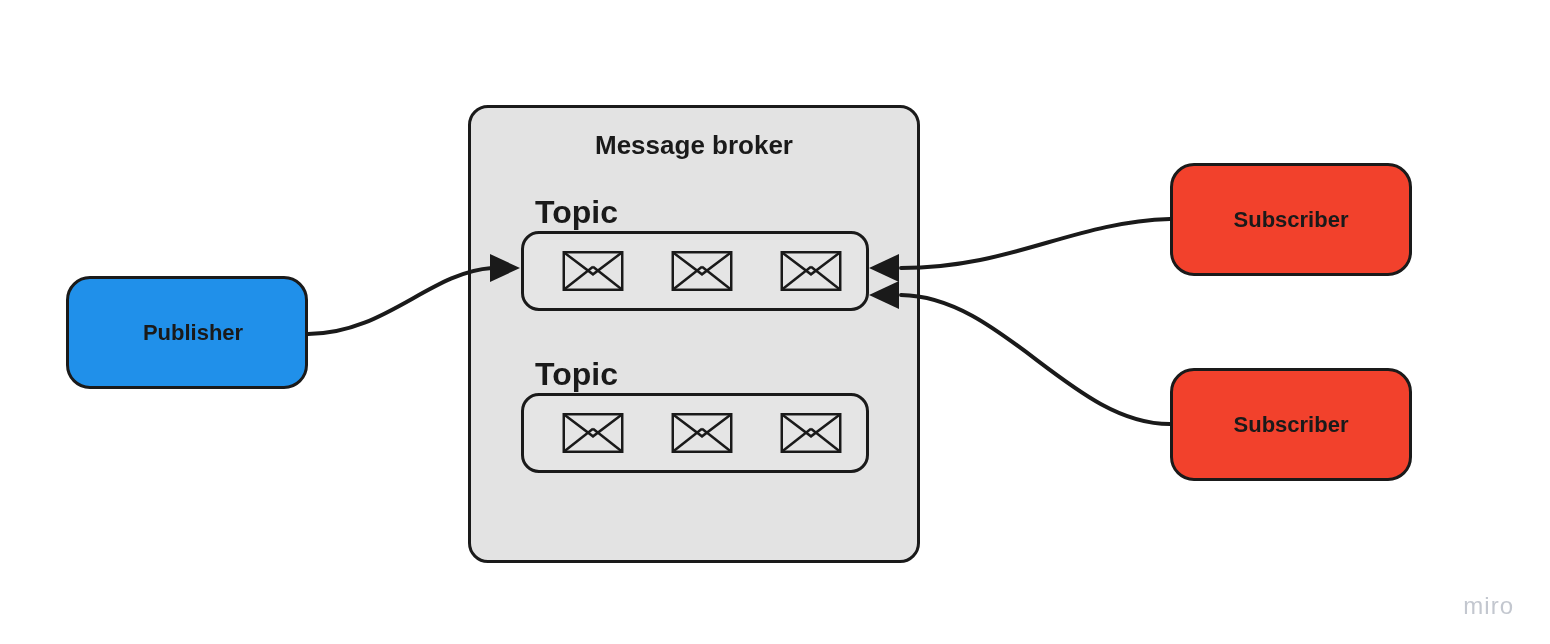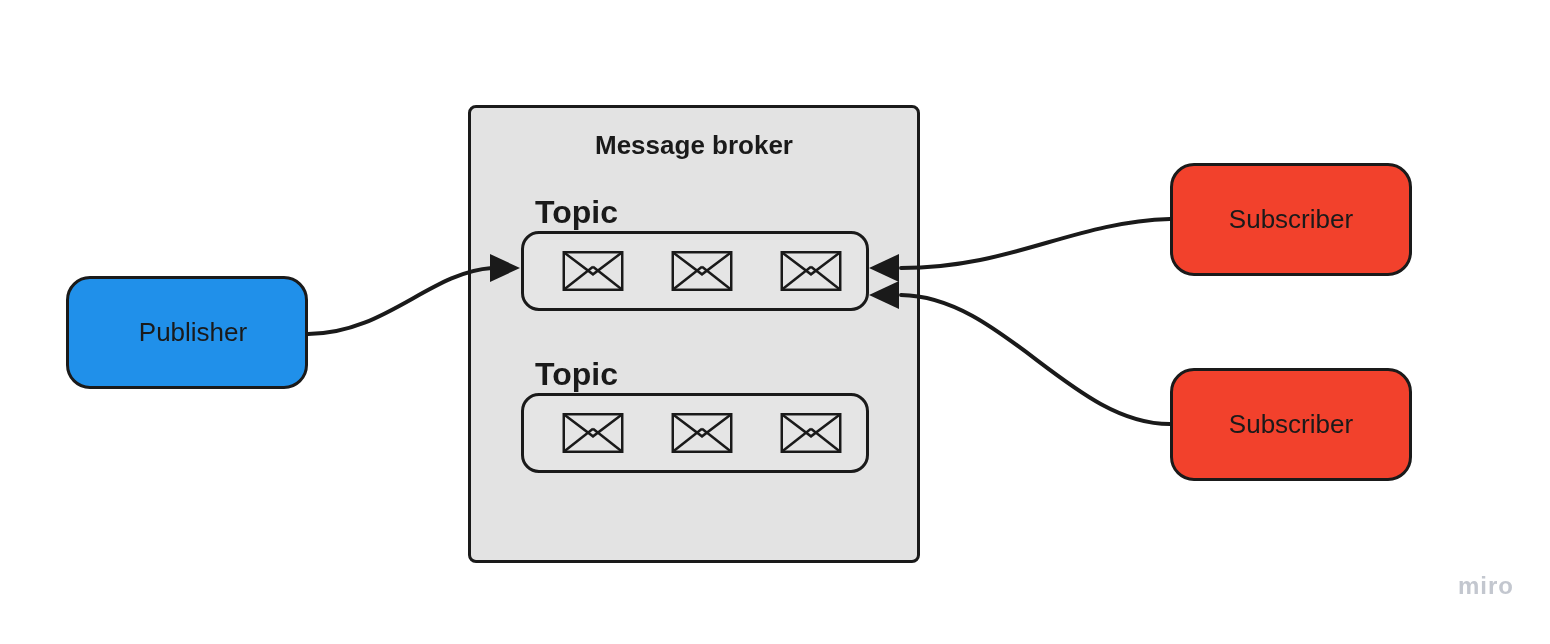--- a/index.html
+++ b/index.html
@@ -19,39 +19,39 @@
     width: 242px;
     height: 113px;
     border: 3px solid var(--stroke, #1a1a1a);
     border-radius: 24px;
     display: flex;
     align-items: center;
     justify-content: center;
     z-index: 2;
   }
   .node .node-label {
-    font-size: 26px;
-    font-weight: 400;
+    font-size: 22px;
+    font-weight: 700;
     color: var(--text, #1a1a1a);
   }
   .publisher   { left: 66px;  top: 276px; background: var(--publisher_fill, #2090ea); padding-left: 12px; }
   .subscriber-1 { left: 1170px; top: 163px; background: var(--subscriber_fill, #f2412c); }
   .subscriber-2 { left: 1170px; top: 368px; background: var(--subscriber_fill, #f2412c); }
 
   
   .broker {
     position: absolute;
     left: 468px;
     top: 105px;
     width: 452px;
     height: 458px;
     box-sizing: border-box;
     background: var(--broker_fill, #e3e3e3);
     border: 3px solid var(--stroke, #1a1a1a);
-    border-radius: 8px;
+    border-radius: 20px;
     z-index: 1;
   }
   .broker-title {
     position: absolute;
     left: 0;
     right: 0;
     top: 22px;
     text-align: center;
     font-size: 26px;
     font-weight: 700;
@@ -103,23 +103,23 @@
     stroke: var(--stroke, #1a1a1a);
     stroke-width: 4;
     stroke-linecap: round;
   }
   .connectors polygon { fill: var(--stroke, #1a1a1a); }
 
   
   .watermark {
     position: absolute;
     right: 36px;
-    bottom: 44px;
+    bottom: 24px;
     font-size: 24px;
-    font-weight: 700;
+    font-weight: 400;
     letter-spacing: 1px;
     color: var(--watermark, #c3c7cf);
     z-index: 3;
   }
 </style>
 </head>
 <body>
 
 <div class="canvas">
 

